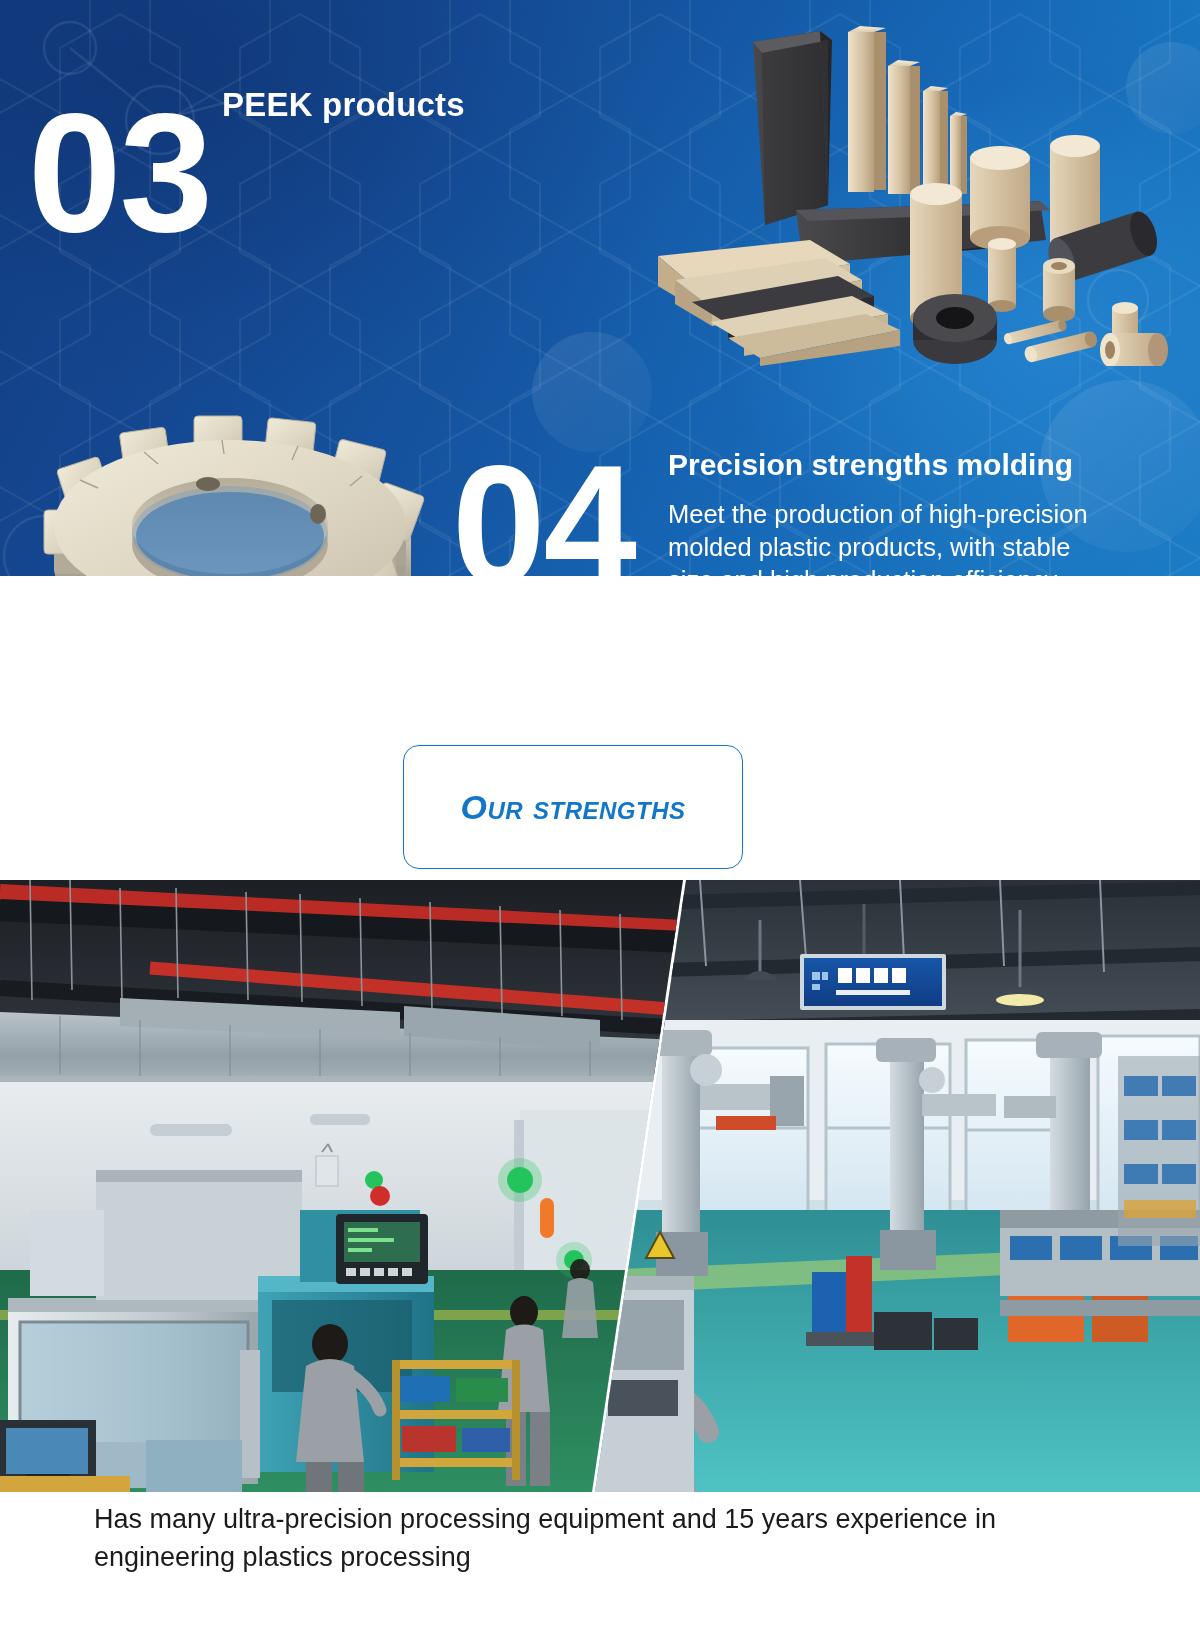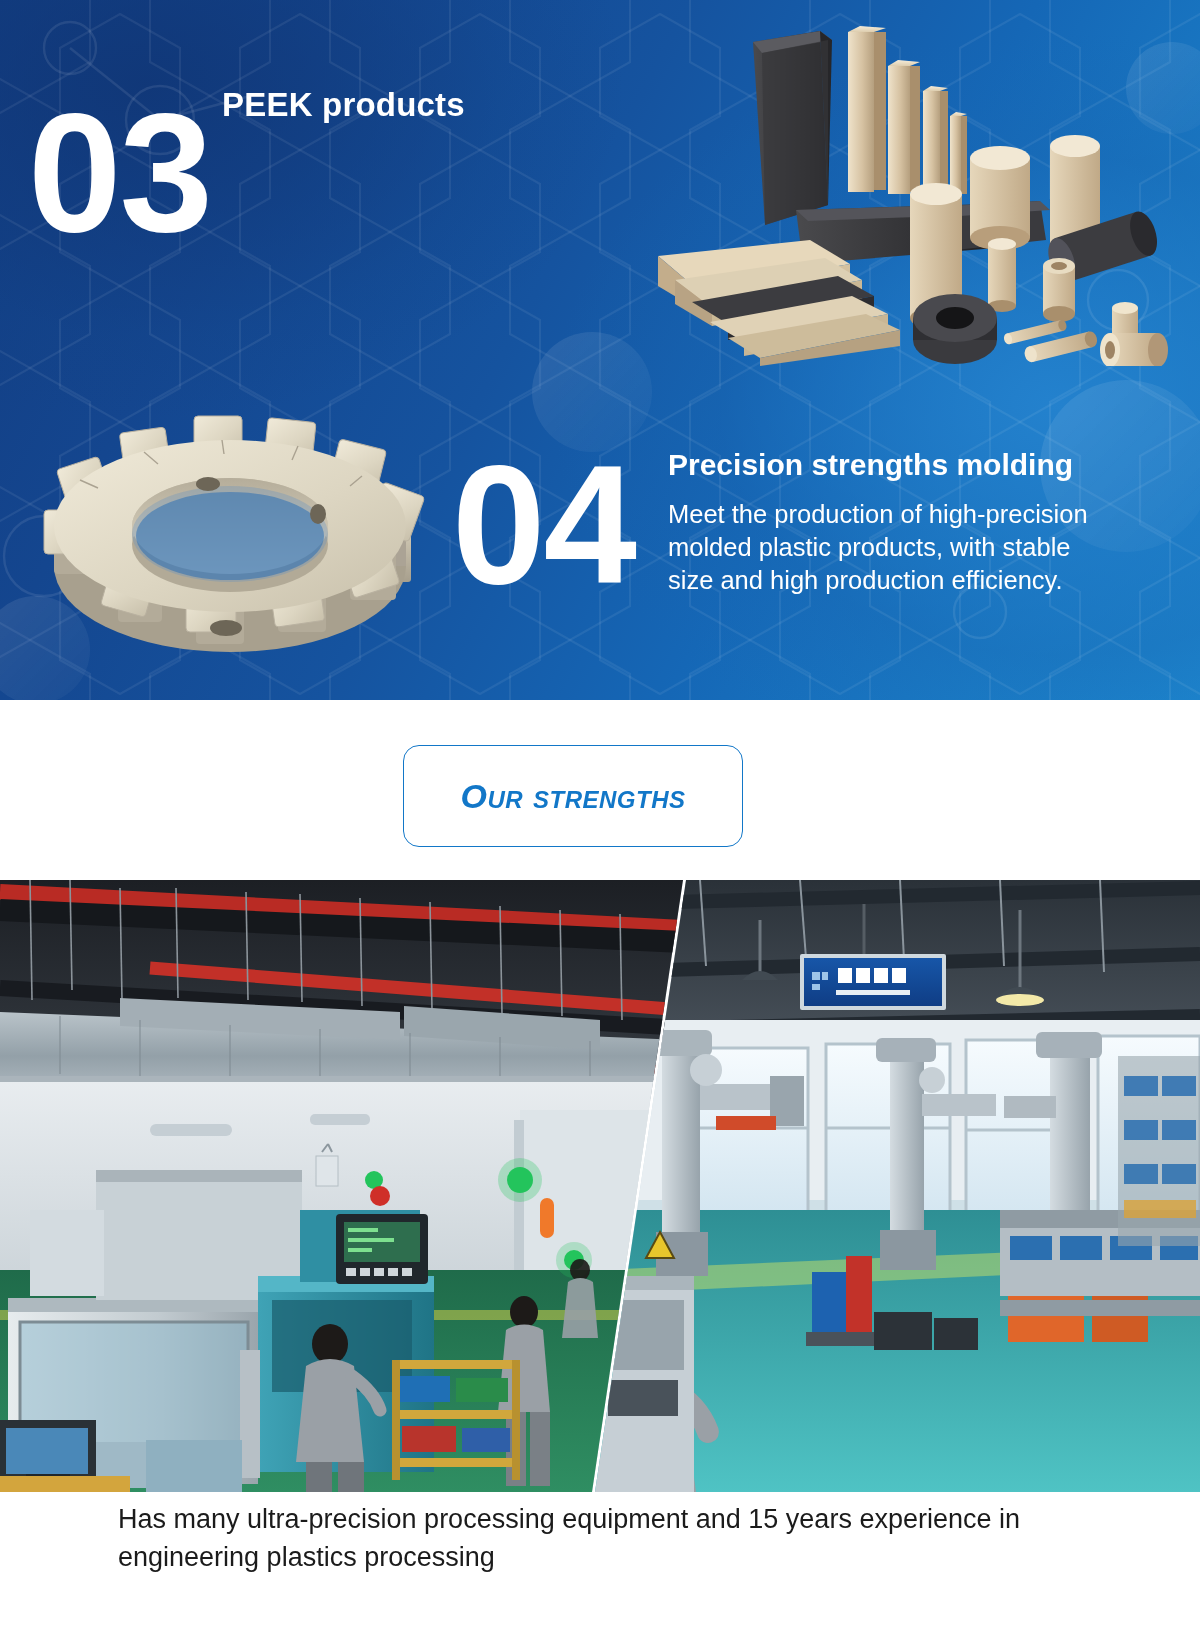--- a/index.html
+++ b/index.html
@@ -1,21 +1,21 @@
 <!DOCTYPE html>
 <html><head>
 <meta charset="utf-8">
 <style>
   * { margin:0; padding:0; box-sizing:border-box; }
   html,body { width:1200px; height:1636px; background:#ffffff; }
   body { font-family:"Liberation Sans", sans-serif; overflow:hidden; }
 
   
   .hero {
-    position:relative; width:1200px; height:700px; overflow:hidden;
+    position:relative; width:1200px; height:576px; overflow:hidden;
     background:
       radial-gradient(ellipse 700px 520px at 88% 58%, rgba(36,130,206,0.95) 0%, rgba(25,102,178,0.35) 48%, rgba(20,80,150,0) 72%),
       radial-gradient(ellipse 600px 420px at 12% 12%, rgba(16,54,118,0.85) 0%, rgba(18,66,134,0.25) 60%, rgba(20,80,150,0) 80%),
       linear-gradient(118deg,#123c81 0%,#14468f 22%,#15539f 44%,#1567b6 66%,#1a7cc6 85%,#1d87cf 100%);
   }
   .hexlayer { position:absolute; inset:0; opacity:0.50; }
 
   
   .block03 { position:absolute; left:0; top:58px; width:660px; height:280px; }
   .bignum {
@@ -35,37 +35,37 @@
   
   .peekphoto { position:absolute; left:620px; top:18px; width:566px; height:348px; }
 
   
   .gearphoto { position:absolute; left:25px; top:392px; width:410px; height:285px; }
 
   
   .strip { position:relative; width:1200px; height:180px; background:#fff; }
   .arrowline { position:absolute; left:0; top:0; width:1200px; height:180px; }
   .badge {
-    position:absolute; left:403px; top:745px; width:340px; height:102px;
+    position:absolute; left:403px; top:745px; width:340px; height:124px;
     border:1.6px solid #1277c8; border-radius:16px; background:#ffffff;
     display:flex; align-items:center; justify-content:center;
   }
   .badge-text {
     font-size:34px; font-weight:bold; font-style:italic; color:#1277c8;
     font-variant:small-caps; letter-spacing:0.5px; white-space:nowrap;
   }
 
   
   .photos { position:absolute; left:0; top:880px; width:1200px; height:612px; }
   .photoA, .photoB { position:absolute; top:0; height:612px; }
   .photoA { left:0; width:683px; clip-path:polygon(0 0,683px 0,592px 612px,0 612px); }
   .photoB { left:0; width:1200px; clip-path:polygon(686px 0,1200px 0,1200px 612px,595px 612px); }
 
   .caption {
-    position:absolute; left:0; top:1500px; width:1200px; padding:0 118px;
+    position:absolute; left:0; top:1500px; width:1200px; padding:0 94px;
     font-size:27px; line-height:1.42; color:#1b1b1b;
   }
 
   
 </style>
 </head>
 <body>
 
 <div class="hero">
 

